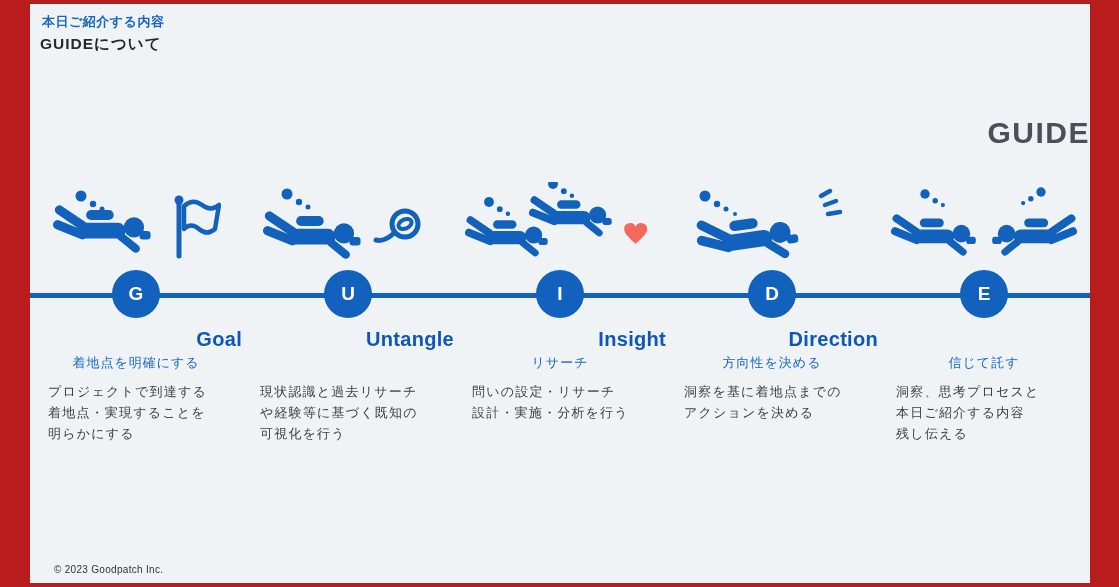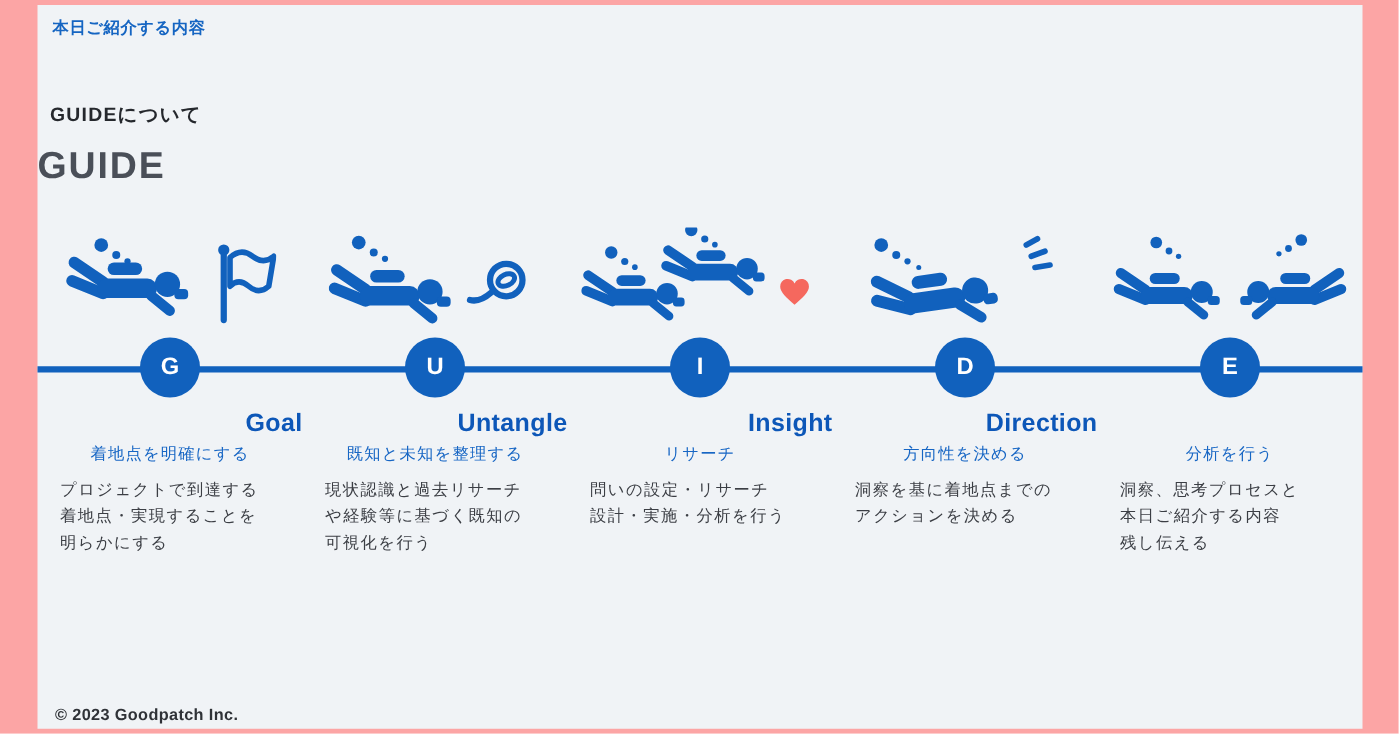--- a/index.html
+++ b/index.html
@@ -9,29 +9,29 @@
     --subtitle-blue:#1766c4;
     --heart-red:#f5685e;
     --slide-bg:#f0f3f6;
     --heading-gray:#4a4f58;
     --body-text:#3b3e44;
     --copyright-color:#2f3237;
   }
   *{margin:0;padding:0;box-sizing:border-box;}
   html,body{width:1119px;height:587px;background:#ffffff;overflow:hidden;
     font-family:"Liberation Sans","DejaVu Sans",sans-serif;}
-  .page{position:relative;width:1119px;height:587px;background:#fca5a5;}
+  .page{position:relative;width:1119px;height:587px;background:#b91c1c;}
   .slide{position:absolute;left:30px;top:4px;width:1060px;height:579px;background:var(--slide-bg);}
 
   .eyebrow{position:absolute;left:12px;top:9px;font-size:13px;font-weight:700;
     color:var(--eyebrow-blue);letter-spacing:0.5px;}
   .page-title{position:absolute;left:10px;top:30px;font-size:15.5px;font-weight:700;
-    color:#25282d;letter-spacing:1px;margin-top:48px;}
-
-  .main-title{position:absolute;left:0;top:112px;width:100%;text-align:left;
+    color:#25282d;letter-spacing:1px;}
+
+  .main-title{position:absolute;left:0;top:112px;width:100%;text-align:right;
     font-size:30px;font-weight:800;color:var(--heading-gray);letter-spacing:1.5px;}
 
   .timeline-line{position:absolute;left:0;top:289px;width:100%;height:5px;
     background:var(--primary-blue);}
 
   .steps{position:absolute;left:0;top:0;width:100%;height:100%;display:flex;}
   .step{flex:1 1 0;position:relative;height:100%;}
 
   .icon{position:absolute;left:50%;transform:translateX(-50%);top:182px;
     color:var(--primary-blue);}
@@ -43,21 +43,21 @@
     justify-content:center;letter-spacing:0;}
 
   .step-title{position:absolute;left:0;top:324px;width:100%;text-align:right;
     font-size:20px;font-weight:700;color:var(--title-blue);letter-spacing:0.3px;}
   .step-subtitle{position:absolute;left:0;top:350px;width:100%;text-align:center;
     font-size:13px;font-weight:400;color:var(--subtitle-blue);letter-spacing:1px;}
   .step-desc{position:absolute;left:50%;transform:translateX(-50%);top:377px;
     width:176px;font-size:13px;font-weight:400;color:var(--body-text);
     line-height:21px;letter-spacing:1.2px;white-space:pre-line;text-align:left;}
 
-  .copyright{position:absolute;left:14px;top:560px;font-size:13px;font-weight:700;
+  .copyright{position:absolute;left:24px;top:560px;font-size:10px;font-weight:400;
     color:var(--copyright-color);letter-spacing:0.3px;}
 
   .defs-hidden{position:absolute;width:0;height:0;overflow:hidden;}
 </style>
 </head>
 <body>
 
 <svg class="defs-hidden" aria-hidden="true">
   <defs>
     <g id="diver">
@@ -120,21 +120,20 @@
               <use href="#diver"></use>
             </g>
           <g transform="translate(118,24)">
             <circle cx="24" cy="14" r="13" fill="none" stroke="currentColor" stroke-width="5"></circle>
             <ellipse cx="24" cy="14" rx="7" ry="4.5" fill="none" stroke="currentColor" stroke-width="4" transform="rotate(-25 24 14)"></ellipse>
             <path d="M12,24 q-9,8 -17,6" stroke="currentColor" stroke-width="5" stroke-linecap="round" fill="none"></path>
           </g>
         </svg>
         <div class="badge">U</div>
         <div class="step-title">Untangle</div>
-        <div class="step-subtitle">既知と未知を整理する</div>
         <div class="step-desc">現状認識と過去リサーチ
 や経験等に基づく既知の
 可視化を行う</div>
       </div>
 
       <div class="step">
         <svg class="icon tall" width="190" height="84" viewBox="0 0 190 84">
           <g transform="translate(24,20) scale(0.9)">
               <use href="#bubbles"></use>
             </g>
@@ -189,21 +188,21 @@
               <use href="#diver"></use>
             </g>
           <g transform="translate(152,6) scale(-0.85,0.85)">
               <use href="#bubbles"></use>
             </g>
           <g transform="translate(188,22) scale(-0.8,0.8)">
               <use href="#diver"></use>
             </g>
         </svg>
         <div class="badge">E</div>
-        <div class="step-subtitle">分析を行う</div>
+        <div class="step-subtitle">信じて託す</div>
         <div class="step-desc">洞察、思考プロセスと
 本日ご紹介する内容
 残し伝える</div>
       </div>
 
     </div>
 
     <div class="copyright">© 2023 Goodpatch Inc.</div>
   </div>
 </div>

